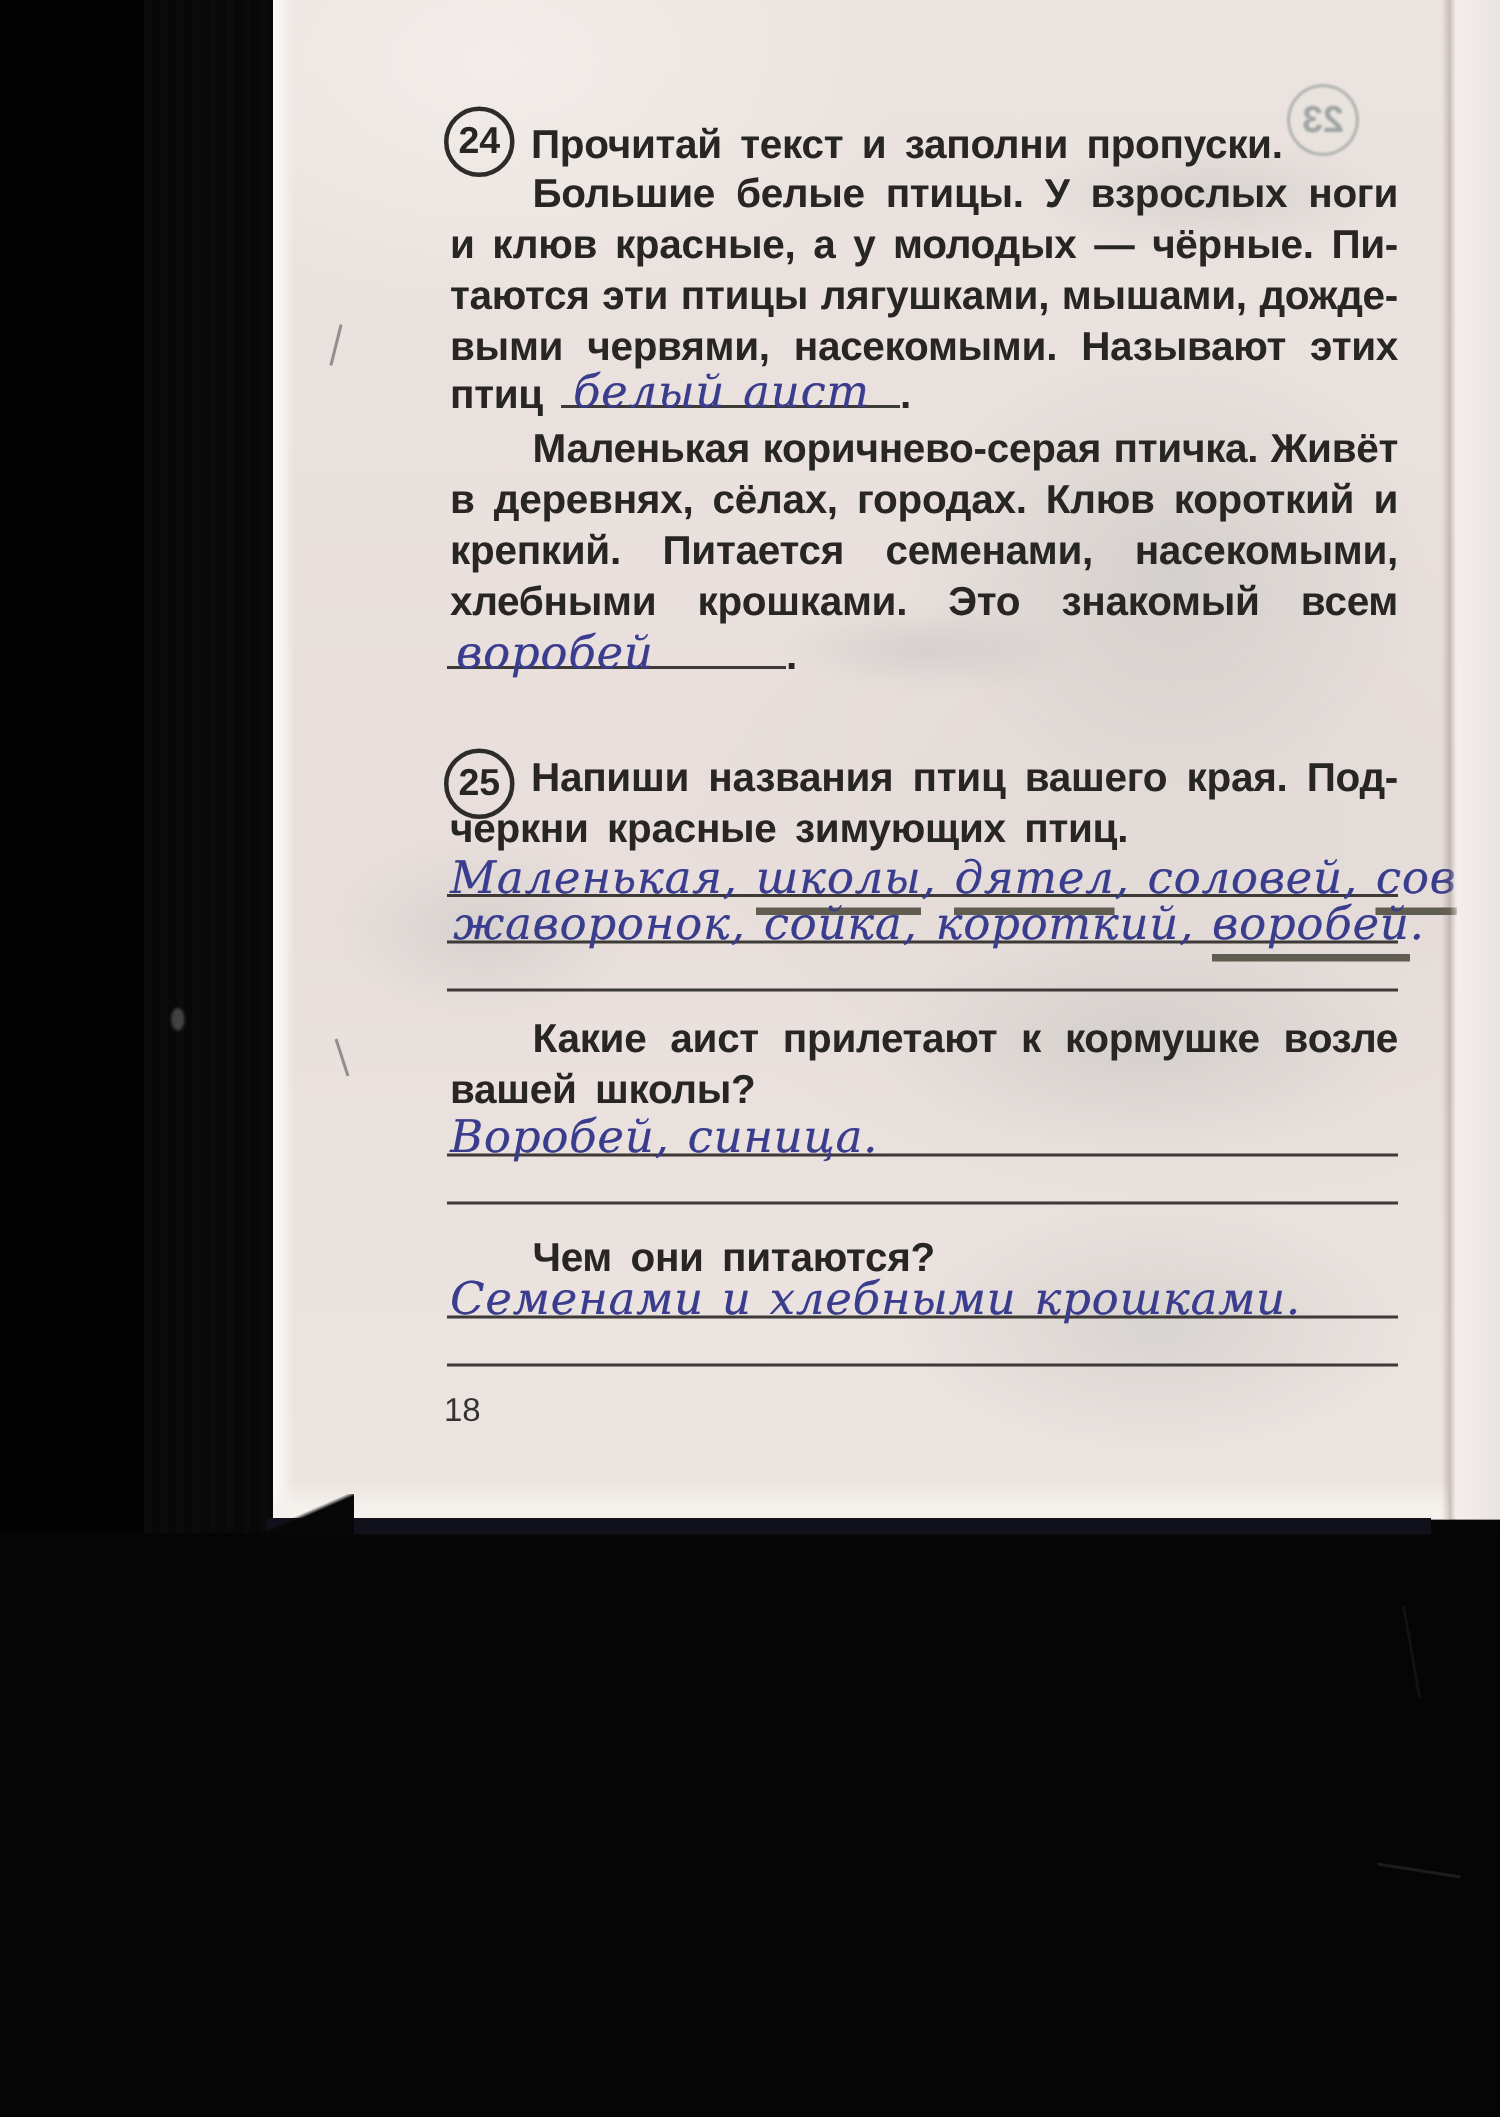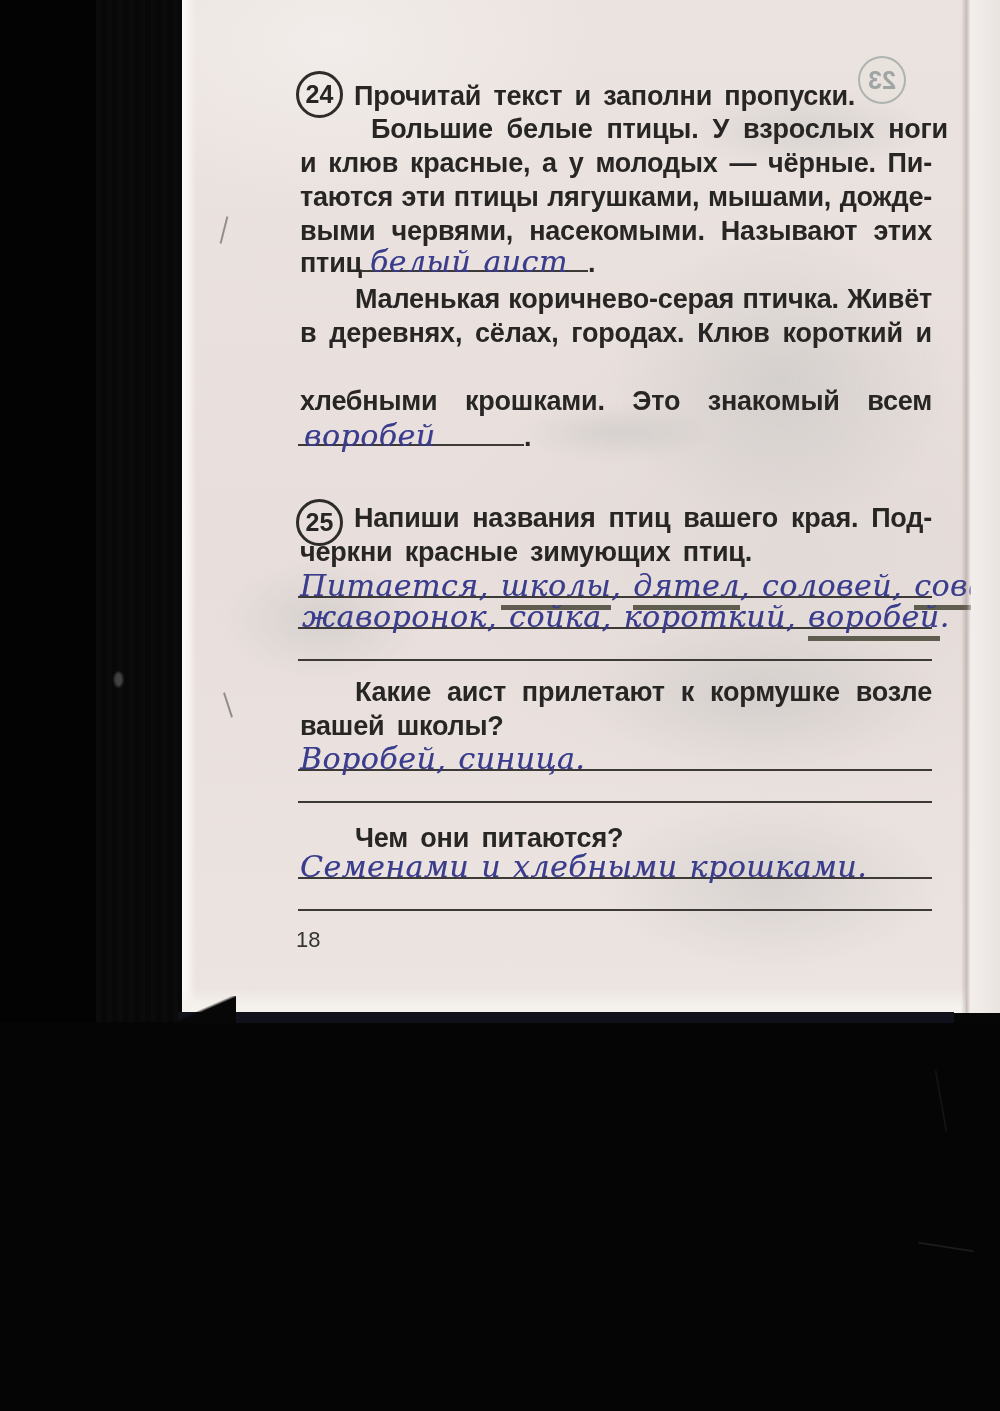--- a/index.html
+++ b/index.html
@@ -84,52 +84,53 @@
       <span>23</span>
     </div>
     <div class="scratch" style="left:41px;top:216px;width:2px;height:28px;transform:rotate(14deg);"></div>
     <div class="scratch" style="left:45px;top:692px;width:2px;height:26px;transform:rotate(-18deg);"></div>
 
     <div class="badge" style="left:114px;top:71px;">
       <span>24</span>
     </div>
     <div class="print" style="left:172px;top:79px;">Прочитай текст и заполни пропуски.</div>
 
-    <div class="print just" style="left:173px;top:112px;width:577px;margin-left:16px;">Большие белые птицы. У взрослых ноги</div>
+    <div class="print just" style="left:173px;top:112px;width:577px;">Большие белые птицы. У взрослых ноги</div>
     <div class="print just" style="left:118px;top:146px;width:632px;">и клюв красные, а у молодых — чёрные. Пи-</div>
     <div class="print just" style="left:118px;top:180px;width:632px;">таются эти птицы лягушками, мышами, дожде-</div>
     <div class="print just" style="left:118px;top:214px;width:632px;">выми червями, насекомыми. Называют этих</div>
 
     <div class="print fillrow" style="left:118px;top:246px;">
-      <span>птиц</span><span class="blank" style="margin-left:0;">
+      <span>птиц</span><span class="blank" style="margin-left:12px;">
         <span class="hw">белый аист</span>
       </span><span>.</span>
     </div>
 
     <div class="print just" style="left:173px;top:282px;width:577px;">Маленькая коричнево-серая птичка. Живёт</div>
     <div class="print just" style="left:118px;top:316px;width:632px;">в деревнях, сёлах, городах. Клюв короткий и</div>
+    <div class="print just" style="left:118px;top:350px;width:632px;">крепкий. Питается семенами, насекомыми,</div>
     <div class="print just" style="left:118px;top:384px;width:632px;">хлебными крошками. Это знакомый всем</div>
 
     <div class="print fillrow" style="left:116px;top:420px;">
       <span class="blank">
         <span class="hw" style="left:6px;">воробей</span>
       </span><span>.</span>
     </div>
 
     <div class="badge" style="left:114px;top:499px;text-align:right;">
       <span>25</span>
     </div>
     <div class="print just" style="left:172px;top:501px;width:578px;">Напиши названия птиц вашего края. Под-</div>
     <div class="print" style="left:118px;top:535px;">черкни красные зимующих птиц.</div>
 
     <div class="rule" style="top:596px;"></div>
     <div class="rule" style="top:627px;"></div>
     <div class="rule" style="top:659px;"></div>
 
-    <div class="hwline hw" style="left:118px;top:569px;"><span>Питается</span><span>, </span><span class="u">школы</span><span>, </span><span class="u">дятел</span><span>, </span><span>соловей</span><span>, </span><span class="u">сова</span><span>, </span></div>
+    <div class="hwline hw" style="left:118px;top:569px;"><span>Маленькая</span><span>, </span><span class="u">школы</span><span>, </span><span class="u">дятел</span><span>, </span><span>соловей</span><span>, </span><span class="u">сова</span><span>, </span></div>
 
     <div class="hwline hw" style="left:120px;top:600px;"><span>жаворонок</span><span>, </span><span>сойка</span><span>, </span><span>короткий</span><span>, </span><span class="u">воробей</span><span>.</span></div>
 
     <div class="print just" style="left:173px;top:675px;width:577px;">Какие аист прилетают к кормушке возле</div>
     <div class="print" style="left:118px;top:709px;">вашей школы?</div>
     <div class="rule" style="top:769px;"></div>
     <div class="rule" style="top:801px;"></div>
     <div class="hwline hw" style="left:118px;top:742px;">Воробей, синица.</div>
 
     <div class="print" style="left:173px;top:821px;">Чем они питаются?</div>

